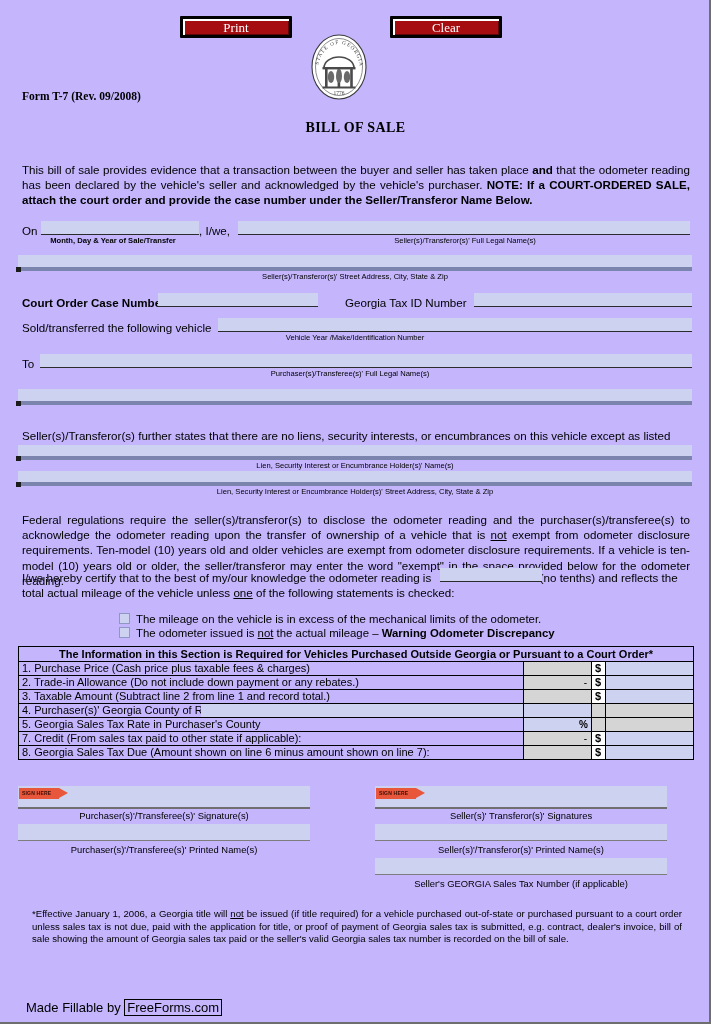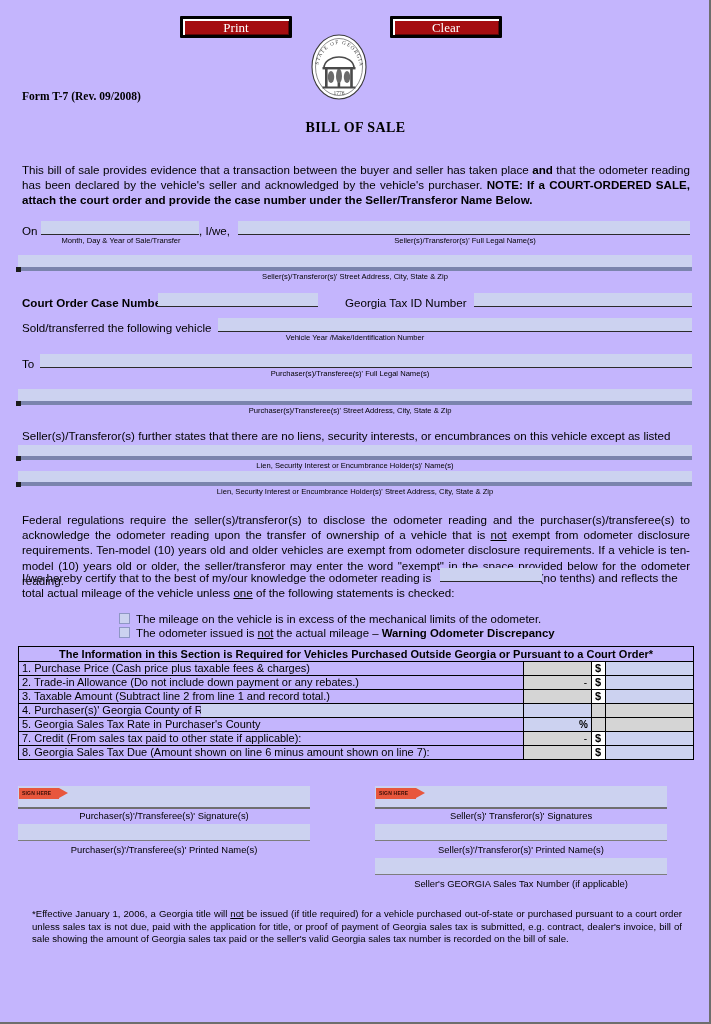--- a/index.html
+++ b/index.html
@@ -245,21 +245,21 @@
     </svg>
   </div>
 
   <div class="formid">Form T-7 (Rev. 09/2008)</div>
   <div class="doctitle">BILL OF SALE</div>
 
   <div class="para" style="left:22px; top:162px; width:668px;"><span>This bill of sale provides evidence that a transaction between the buyer and seller has taken place </span><b>and</b><span> that the odometer reading has been declared by the vehicle's seller and acknowledged by the vehicle's purchaser.  </span><b>NOTE:  If a COURT-ORDERED SALE, attach the court order and provide the case number under the Seller/Transferor Name Below.</b></div>
 
   <div class="lbl" style="left:22px; top:224px;">On</div>
   <div class="fld thin" style="left:41px; top:221px; width:158px; height:14px;"></div>
-  <div class="cap" style="left:36px; top:236px; width:170px;">Month, Day &amp; Year of Sale/Transfer</div>
+  <div class="cap" style="left:28px; top:236px; width:170px;font-weight:bold;">Month, Day &amp; Year of Sale/Transfer</div>
   <div class="lbl" style="left:199px; top:224px;">, I/we,</div>
   <div class="fld thin" style="left:238px; top:221px; width:452px; height:14px;"></div>
   <div class="cap" style="left:320px; top:236px; width:290px;">Seller(s)/Transferor(s)' Full Legal Name(s)</div>
 
   <div class="fld wide" style="left:18px; top:255px; width:674px; height:16px;"></div>
   <div class="cap" style="left:100px; top:272px; width:510px;">Seller(s)/Transferor(s)' Street Address, City, State &amp; Zip</div>
 
   <div class="lbl" style="left:22px; top:296px;font-weight:bold;">Court Order Case Number</div>
   <div class="fld thin" style="left:158px; top:293px; width:160px; height:14px;"></div>
   <div class="lbl" style="left:345px; top:296px;">Georgia Tax ID Number</div>
@@ -267,21 +267,20 @@
 
   <div class="lbl" style="left:22px; top:321px;">Sold/transferred the following vehicle</div>
   <div class="fld thin" style="left:218px; top:318px; width:474px; height:14px;"></div>
   <div class="cap" style="left:275px; top:333px; width:160px;">Vehicle Year /Make/Identification Number</div>
 
   <div class="lbl" style="left:22px; top:357px;">To</div>
   <div class="fld thin" style="left:40px; top:354px; width:652px; height:14px;"></div>
   <div class="cap" style="left:245px; top:369px; width:210px;">Purchaser(s)/Transferee(s)' Full Legal Name(s)</div>
 
   <div class="fld wide" style="left:18px; top:389px; width:674px; height:16px;"></div>
-  <div class="cap" style="left:95px; top:406px; width:510px;">Purchaser(s)/Transferee(s)' Street Address, City, State &amp; Zip</div>
 
   <div class="para" style="left:22px; top:428px; width:668px; text-align:left;">Seller(s)/Transferor(s) further states that there are no liens, security interests, or encumbrances on this vehicle except as listed below:</div>
   <div class="fld wide" style="left:18px; top:445px; width:674px; height:15px;"></div>
   <div class="cap" style="left:190px; top:461px; width:330px;">Lien, Security Interest or Encumbrance Holder(s)' Name(s)</div>
   <div class="fld wide" style="left:18px; top:471px; width:674px; height:15px;"></div>
   <div class="cap" style="left:160px; top:487px; width:390px;">Lien, Security Interest or Encumbrance Holder(s)' Street Address, City, State &amp; Zip</div>
 
   <div class="para" style="left:22px; top:512px; width:668px;"><span>Federal regulations require the seller(s)/transferor(s) to disclose the odometer reading and the purchaser(s)/transferee(s) to acknowledge the odometer reading upon the transfer of ownership of a vehicle that is </span><span class="u">not</span><span> exempt from odometer disclosure requirements.  Ten-model (10) years old and older vehicles are exempt from odometer disclosure requirements.  If a vehicle is ten-model (10) years old or older, the seller/transferor may enter the word "exempt" in the space provided below for the odometer reading.</span></div>
 
   <div class="para" style="left:22px; top:570px; width:668px; text-align:left;"><span>I/we hereby certify that to the best of my/our knowledge the odometer reading is </span><span style="display:inline-block;width:102px;"></span><span> (no tenths) and reflects the total actual mileage of the vehicle unless </span><span class="u">one</span><span> of the following statements is checked:</span></div>
@@ -372,15 +371,16 @@
   <div class="cap" style="left:18px; top:845px; width:292px; font-size:9.4px;">Purchaser(s)'/Transferee(s)' Printed Name(s)</div>
 
   <div class="fld plain" style="left:375px; top:824px; width:292px; height:17px; border-bottom:1px solid #7d7d7d;"></div>
   <div class="cap" style="left:375px; top:845px; width:292px; font-size:9.4px;">Seller(s)'/Transferor(s)' Printed Name(s)</div>
 
   <div class="fld plain" style="left:375px; top:858px; width:292px; height:17px; border-bottom:1px solid #7d7d7d;"></div>
   <div class="cap" style="left:375px; top:879px; width:292px; font-size:9.4px;">Seller's GEORGIA Sales Tax Number (if applicable)</div>
 
   <div class="footnote"><span>*Effective January 1, 2006, a Georgia title will </span><span class="u">not</span><span> be issued (if title required) for a vehicle purchased out-of-state or purchased pursuant to a court order unless sales tax is not due, paid with the application for title, or proof of payment of Georgia sales tax is submitted, e.g. contract, dealer's invoice, bill of sale showing the amount of Georgia sales tax paid or the seller's valid Georgia sales tax number is recorded on the bill of sale.</span></div>
 
+  <div class="madeby"><span>Made Fillable by </span><span class="ffbox">FreeForms.com</span></div>
 
   <div class="edge"></div>
 </div>
 
 </body></html>

